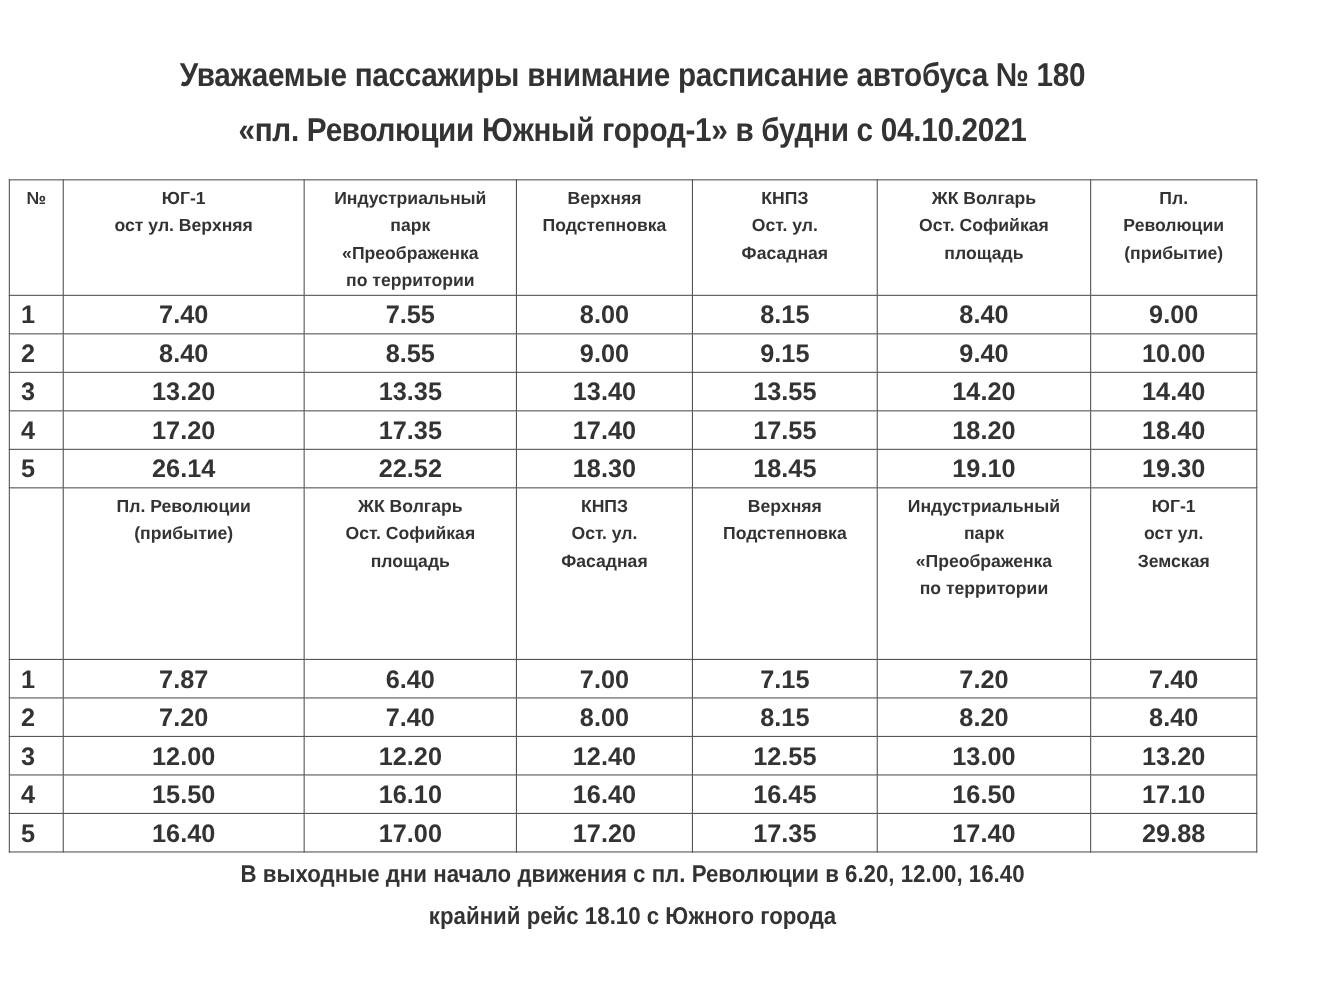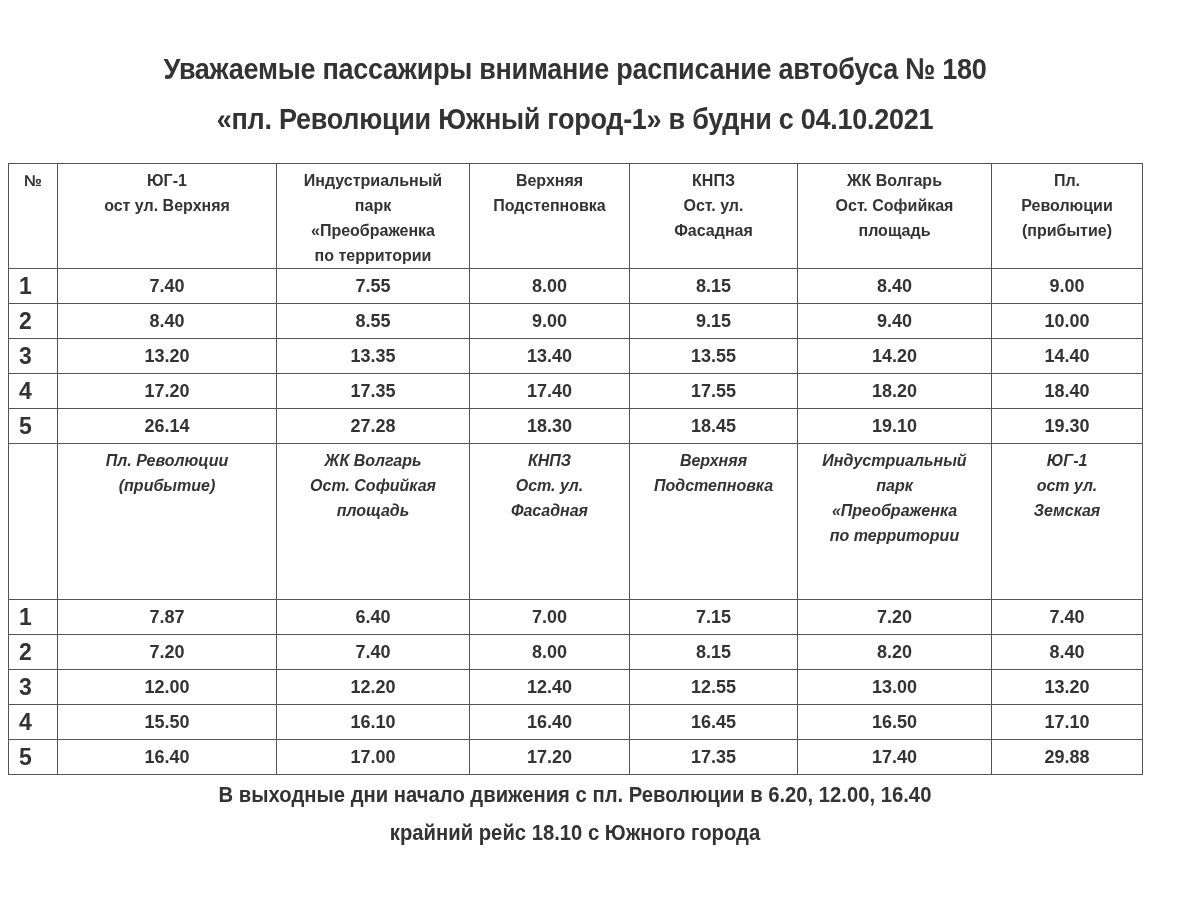--- a/index.html
+++ b/index.html
@@ -4,24 +4,24 @@
 <style>
   html, body { margin:0; padding:0; background:#fff; }
   body { width:1200px; height:908px; position:relative; overflow:hidden; font-family:"Liberation Sans", "DejaVu Sans", sans-serif; color:#2b2b2b; }
   .title { position:absolute; left:0; width:1150px; text-align:center; font-weight:bold; font-size:30px; letter-spacing:-0.3px; transform:scaleX(0.9); transform-origin:center; color:#333; }
   #t1 { top:52px; }
   #t2 { top:102px; }
   table.sched { position:absolute; left:8px; top:163px; border-collapse:collapse; table-layout:fixed; width:1134px; }
   table.sched td { border:1.5px solid #555; text-align:center; padding:0; font-weight:bold; color:#333; }
   td.hdr { font-size:16px; line-height:25px; vertical-align:top; padding-top:4px !important; }
   td.num { font-size:23px; text-align:left !important; padding-left:10px !important; }
-  td.t { font-size:18px; }
+  td.t { font-size:23px; }
   tr.drow { height:35px; }
   tr.h1 { height:104px; }
-  tr.h2 { height:156px;font-style:italic; }
+  tr.h2 { height:156px; }
   .hline { display:block; white-space:nowrap; }
   .foot { position:absolute; left:0; width:1150px; text-align:center; font-weight:bold; font-size:22px; transform:scaleX(0.92); color:#333; }
   #f1 { top:782px; }
   #f2 { top:820px; }
 </style>
 </head>
 <body>
 
 <div class="title" id="t1">Уважаемые пассажиры внимание расписание автобуса № 180</div>
 <div class="title" id="t2">«пл. Революции Южный город-1» в будни с 04.10.2021</div>
@@ -101,21 +101,21 @@
         <td class="t">17.20</td>
         <td class="t">17.35</td>
         <td class="t">17.40</td>
         <td class="t">17.55</td>
         <td class="t">18.20</td>
         <td class="t">18.40</td>
       </tr>
       <tr class="drow">
         <td class="num">5</td>
         <td class="t">26.14</td>
-        <td class="t">27.28</td>
+        <td class="t">22.52</td>
         <td class="t">18.30</td>
         <td class="t">18.45</td>
         <td class="t">19.10</td>
         <td class="t">19.30</td>
       </tr>
       <tr class="h2">
         <td class="hdr"></td>
         <td class="hdr">
           <span class="hline">Пл. Революции</span>
           <span class="hline">(прибытие)</span>

